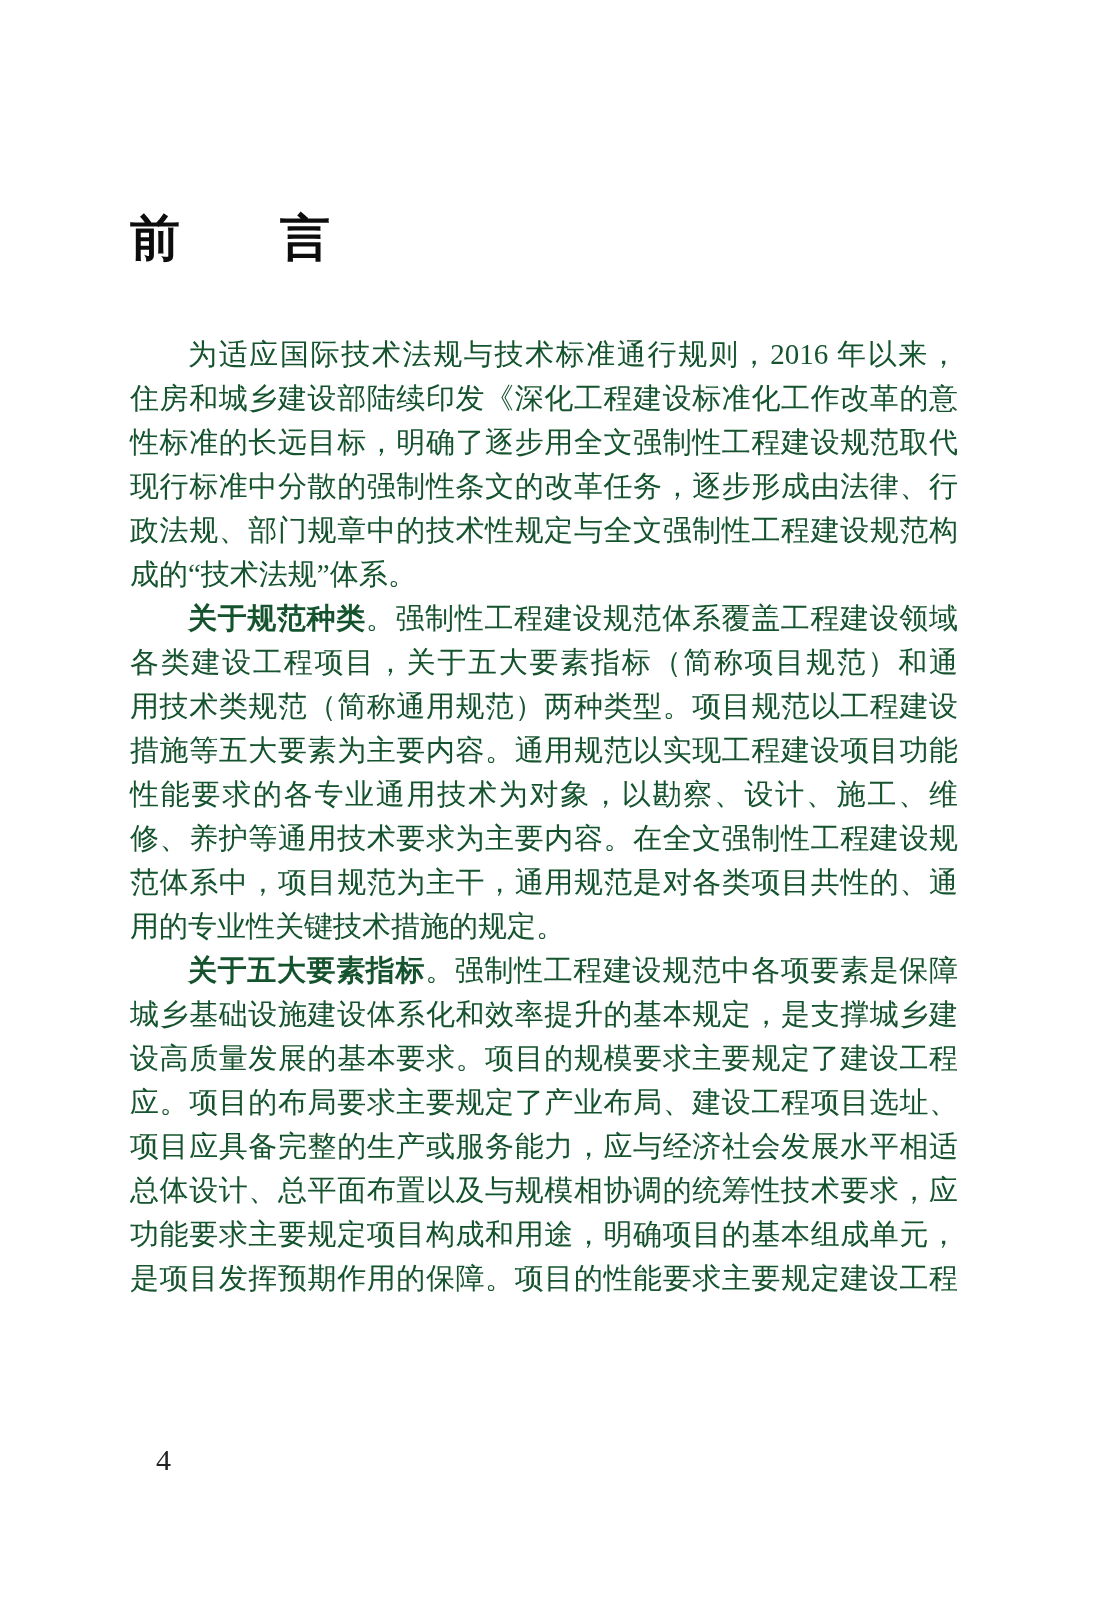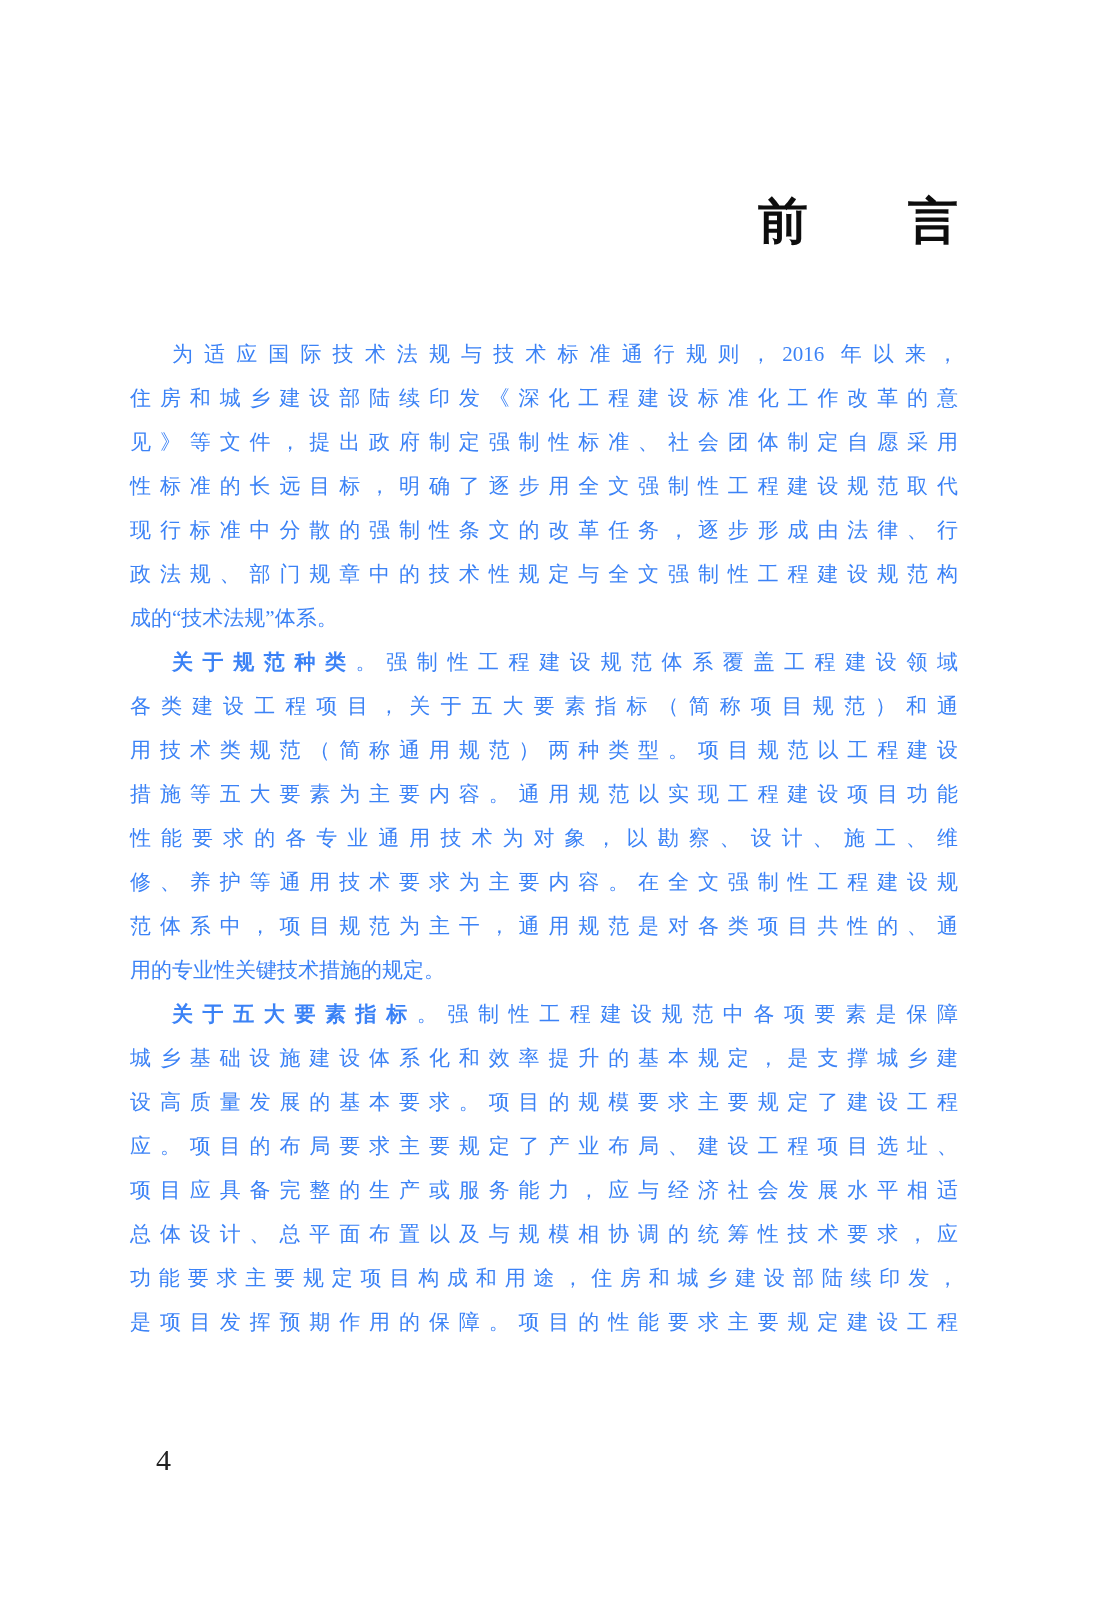--- a/index.html
+++ b/index.html
@@ -12,45 +12,45 @@
     width: 1103px;
     height: 1598px;
     margin: 0 auto;
     background: #ffffff;
     color: #111111;
     font-family: "Liberation Serif", "DejaVu Serif", serif;
     overflow: hidden;
   }
   .title {
     position: absolute;
-    top: 188px;
+    top: 205px;
     left: 130px;
     width: 828px;
     margin: 0;
-    text-align: right;
+    text-align: left;
     font-size: 50px;
     line-height: 66px;
     font-weight: 700;
     letter-spacing: 0;
     color: #0d0d0d;
   }
   .body-text {
     position: absolute;
     top: 332px;
     left: 130px;
     width: 828px;
   }
   .line {
-    font-size: 21px;
+    font-size: 29px;
     line-height: 44px;
     height: 44px;
     white-space: nowrap;
     text-align: justify;
     text-align-last: justify;
-    color: #3b82f6;
+    color: #14532d;
   }
   .line.indent {
     text-indent: 2em;
   }
   .line.para-end {
     text-align-last: left;
   }
   .lead {
     font-family: "Liberation Sans", "DejaVu Sans", sans-serif;
     font-weight: 700;
@@ -67,21 +67,20 @@
 </style>
 </head>
 <body>
 
 <div class="page">
   <h1 class="title">前　　言</h1>
   <div class="body-text" id="body-text">
       <div>
         <div class="line indent">为适应国际技术法规与技术标准通行规则，2016 年以来，</div>
         <div class="line">住房和城乡建设部陆续印发《深化工程建设标准化工作改革的意</div>
-        <div class="line">见》等文件，提出政府制定强制性标准、社会团体制定自愿采用</div>
         <div class="line">性标准的长远目标，明确了逐步用全文强制性工程建设规范取代</div>
         <div class="line">现行标准中分散的强制性条文的改革任务，逐步形成由法律、行</div>
         <div class="line">政法规、部门规章中的技术性规定与全文强制性工程建设规范构</div>
         <div class="line para-end">成的“技术法规”体系。</div>
       </div>
       <div>
         <div class="line indent"><span class="lead">关于规范种类</span>。强制性工程建设规范体系覆盖工程建设领域</div>
         <div class="line">各类建设工程项目，关于五大要素指标（简称项目规范）和通</div>
         <div class="line">用技术类规范（简称通用规范）两种类型。项目规范以工程建设</div>
         <div class="line">措施等五大要素为主要内容。通用规范以实现工程建设项目功能</div>
@@ -90,18 +89,18 @@
         <div class="line">范体系中，项目规范为主干，通用规范是对各类项目共性的、通</div>
         <div class="line para-end">用的专业性关键技术措施的规定。</div>
       </div>
       <div>
         <div class="line indent"><span class="lead">关于五大要素指标</span>。强制性工程建设规范中各项要素是保障</div>
         <div class="line">城乡基础设施建设体系化和效率提升的基本规定，是支撑城乡建</div>
         <div class="line">设高质量发展的基本要求。项目的规模要求主要规定了建设工程</div>
         <div class="line">应。项目的布局要求主要规定了产业布局、建设工程项目选址、</div>
         <div class="line">项目应具备完整的生产或服务能力，应与经济社会发展水平相适</div>
         <div class="line">总体设计、总平面布置以及与规模相协调的统筹性技术要求，应</div>
-        <div class="line">功能要求主要规定项目构成和用途，住房和城乡建设部陆续印发，</div>
+        <div class="line">功能要求主要规定项目构成和用途，明确项目的基本组成单元，</div>
         <div class="line">是项目发挥预期作用的保障。项目的性能要求主要规定建设工程</div>
       </div>
     </div>
   <div class="page-number">4</div>
 </div>
 
 </body></html>

